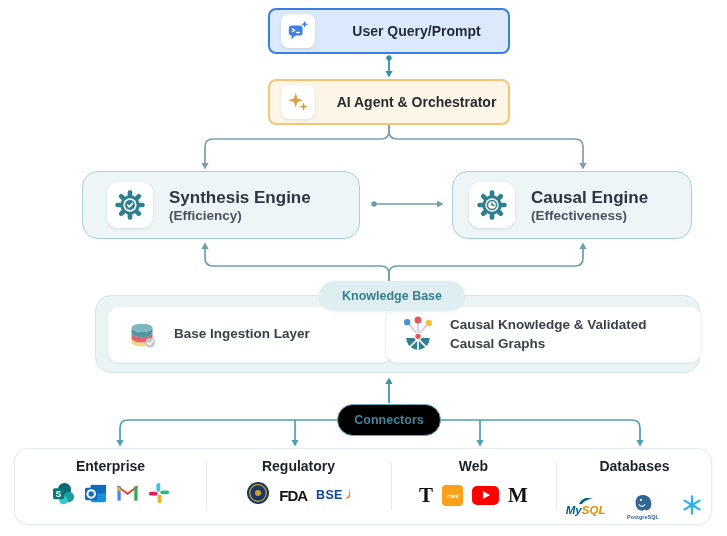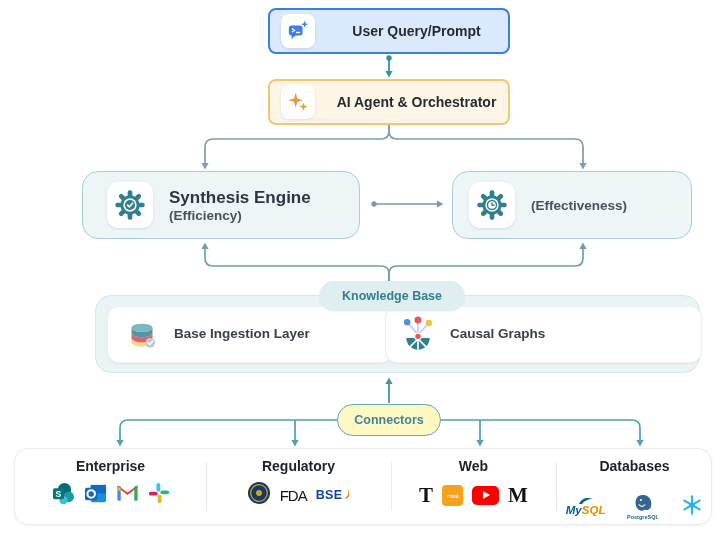--- a/index.html
+++ b/index.html
@@ -27,34 +27,34 @@
   .pill{position:absolute;display:flex;align-items:center;justify-content:center;border-radius:16px;
         font-weight:700;z-index:3;}
   #kb-pill{left:319px;top:281px;width:146px;height:30px;background:#dfeef0;color:#34808f;font-size:12.5px;
            box-shadow:0 1px 2px rgba(0,0,0,.05);}
   .kb-card{position:absolute;background:#fff;border:1px solid #eef1f2;border-radius:12px;
            box-shadow:0 1px 2px rgba(0,0,0,.05);display:flex;align-items:center;z-index:2;}
   #kb-card-ingest{left:107px;top:306px;width:268px;height:55px;padding-left:16px;gap:14px;}
   #kb-card-causal{left:385px;top:306px;width:303px;height:55px;padding-left:12px;gap:12px;}
   .kb-label{font-size:13.5px;font-weight:700;color:#3a4149;line-height:1.4;}
   
-  #conn-pill{left:337px;top:404px;width:104px;height:32px;background:#fef9c3;border:1.5px solid #65a9ba;
+  #conn-pill{left:337px;top:404px;width:104px;height:32px;background:#000000;border:1.5px solid #65a9ba;
              color:#3e8599;font-size:12.5px;box-sizing:border-box;}
   
   #src-box{position:absolute;left:14px;top:448px;width:698px;height:77px;background:#fff;
            border:1.5px solid #e9ecee;border-radius:14px;box-shadow:0 1px 3px rgba(0,0,0,.05);box-sizing:border-box;}
   .src-col{position:absolute;top:0;height:100%;display:flex;flex-direction:column;align-items:center;
            padding-top:9px;box-sizing:border-box;}
   #col-enterprise{left:0;width:191px;} #col-regulatory{left:191px;width:185px;}
   #col-web{left:376px;width:165px;} #col-databases{left:541px;width:157px;gap:12px;}
   .src-title{font-size:14px;font-weight:700;color:#1c222b;}
   .logo-row{display:flex;align-items:center;justify-content:center;gap:9px;height:34px;margin-top:4px;}
   .src-divider{position:absolute;top:13px;width:1px;height:48px;background:#e7eaec;}
   
-  .fda-text{font-size:15px;font-weight:400;letter-spacing:-1px;color:#141414;}
+  .fda-text{font-size:15px;font-weight:700;letter-spacing:-1px;color:#141414;}
   .bse-wrap{display:flex;align-items:flex-start;}
   .bse-text{font-size:12.5px;font-weight:800;color:#10469f;letter-spacing:.3px;}
   .serif-glyph{font-family:"Liberation Serif",serif;font-weight:700;font-size:21px;color:#121212;line-height:1;}
   .mint-sq{width:21px;height:21px;background:#f9a11b;border-radius:4px;display:flex;align-items:center;justify-content:center;}
   .mint-text{font-size:10px;font-weight:700;color:#fff;transform:scale(.62);letter-spacing:-.5px;}
   .yt{width:27px;height:19px;background:#ff0000;border-radius:5px;display:flex;align-items:center;justify-content:center;}
   .yt-tri{width:0;height:0;border-left:7px solid #fff;border-top:4.5px solid transparent;border-bottom:4.5px solid transparent;margin-left:1px;}
   .mysql-wrap{display:flex;flex-direction:column;align-items:center;line-height:1;}
   .mysql-text{font-size:11.5px;font-weight:800;font-style:italic;text-align:right;}
   .mysql-my{color:#00618a;} .mysql-sql{color:#e48e00;}
@@ -172,20 +172,21 @@
           <rect x="20.5" y="2" width="7" height="12" rx="3" transform="rotate(270 24 24)"></rect>
           <rect x="20.5" y="2" width="7" height="12" rx="3" transform="rotate(315 24 24)"></rect>
           <circle cx="24" cy="24" r="14.5"></circle>
         </g>
         <circle cx="24" cy="24" r="10" fill="#ffffff"></circle>
         <circle cx="24" cy="24" r="6.8" fill="none" stroke="#2f7f8e" stroke-width="2.2"></circle>
         <path d="M24 20.8 L24 24.4 L27 24.4" stroke="#2f7f8e" stroke-width="2" fill="none" stroke-linecap="round" stroke-linejoin="round"></path>
       </svg>
     </div>
     <div>
+      <div class="engine-title">Causal Engine</div>
       <div class="engine-sub">(Effectiveness)</div>
     </div>
   </div>
 
   <div class="node" id="kb-box"></div>
   <div class="pill" id="kb-pill">
     <span>Knowledge Base</span>
   </div>
 
   <div class="kb-card" id="kb-card-ingest">
@@ -216,20 +217,21 @@
         <path d="M10 30 a14 14 0 0 0 28 0 z" fill="#2f7f8e"></path>
         <g stroke="#ffffff" stroke-width="2">
           <line x1="24" y1="31" x2="14" y2="41"></line>
           <line x1="24" y1="31" x2="24" y2="44"></line>
           <line x1="24" y1="31" x2="34" y2="41"></line>
         </g>
         <circle cx="24" cy="28" r="4" fill="#e05a5a" stroke="#fff" stroke-width="1.5"></circle>
       </svg>
     </span>
     <span class="kb-label">
+      <div>Causal Knowledge &amp; Validated</div>
       <div>Causal Graphs</div>
     </span>
   </div>
 
   <div class="pill" id="conn-pill">
     <span>Connectors</span>
   </div>
 
   <div id="src-box">
     <div class="src-divider" style="left:191px;"></div>

